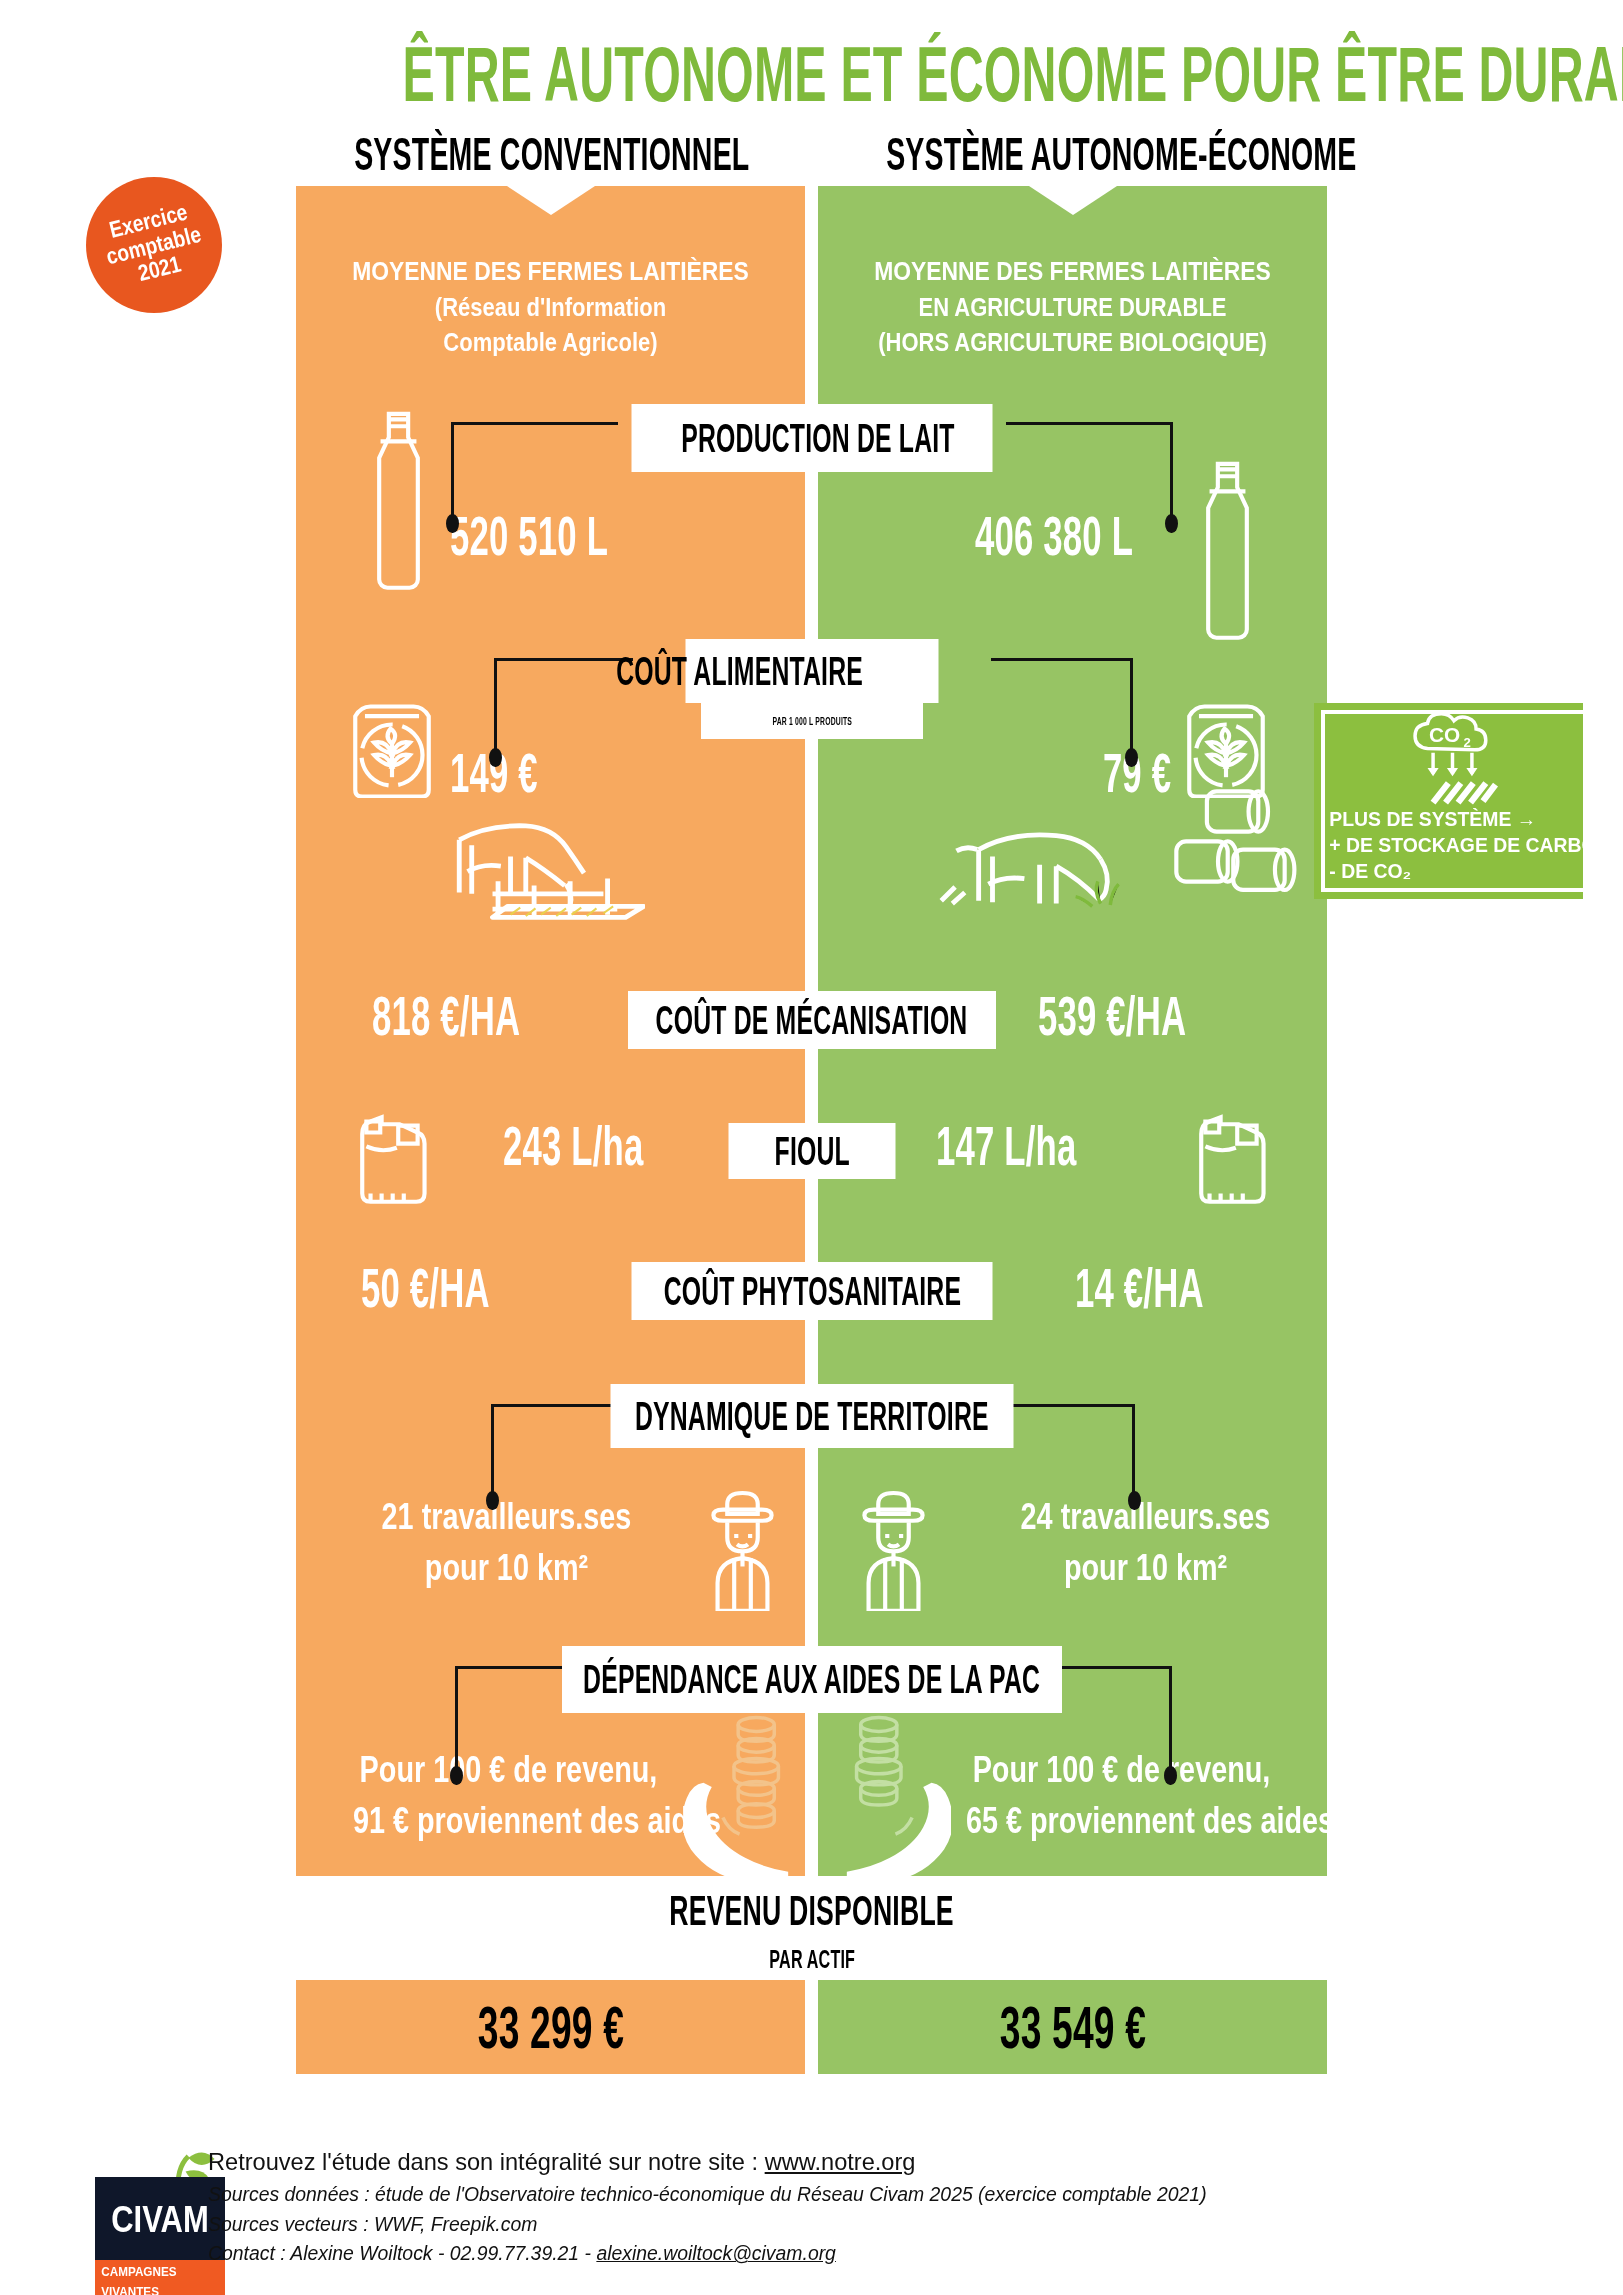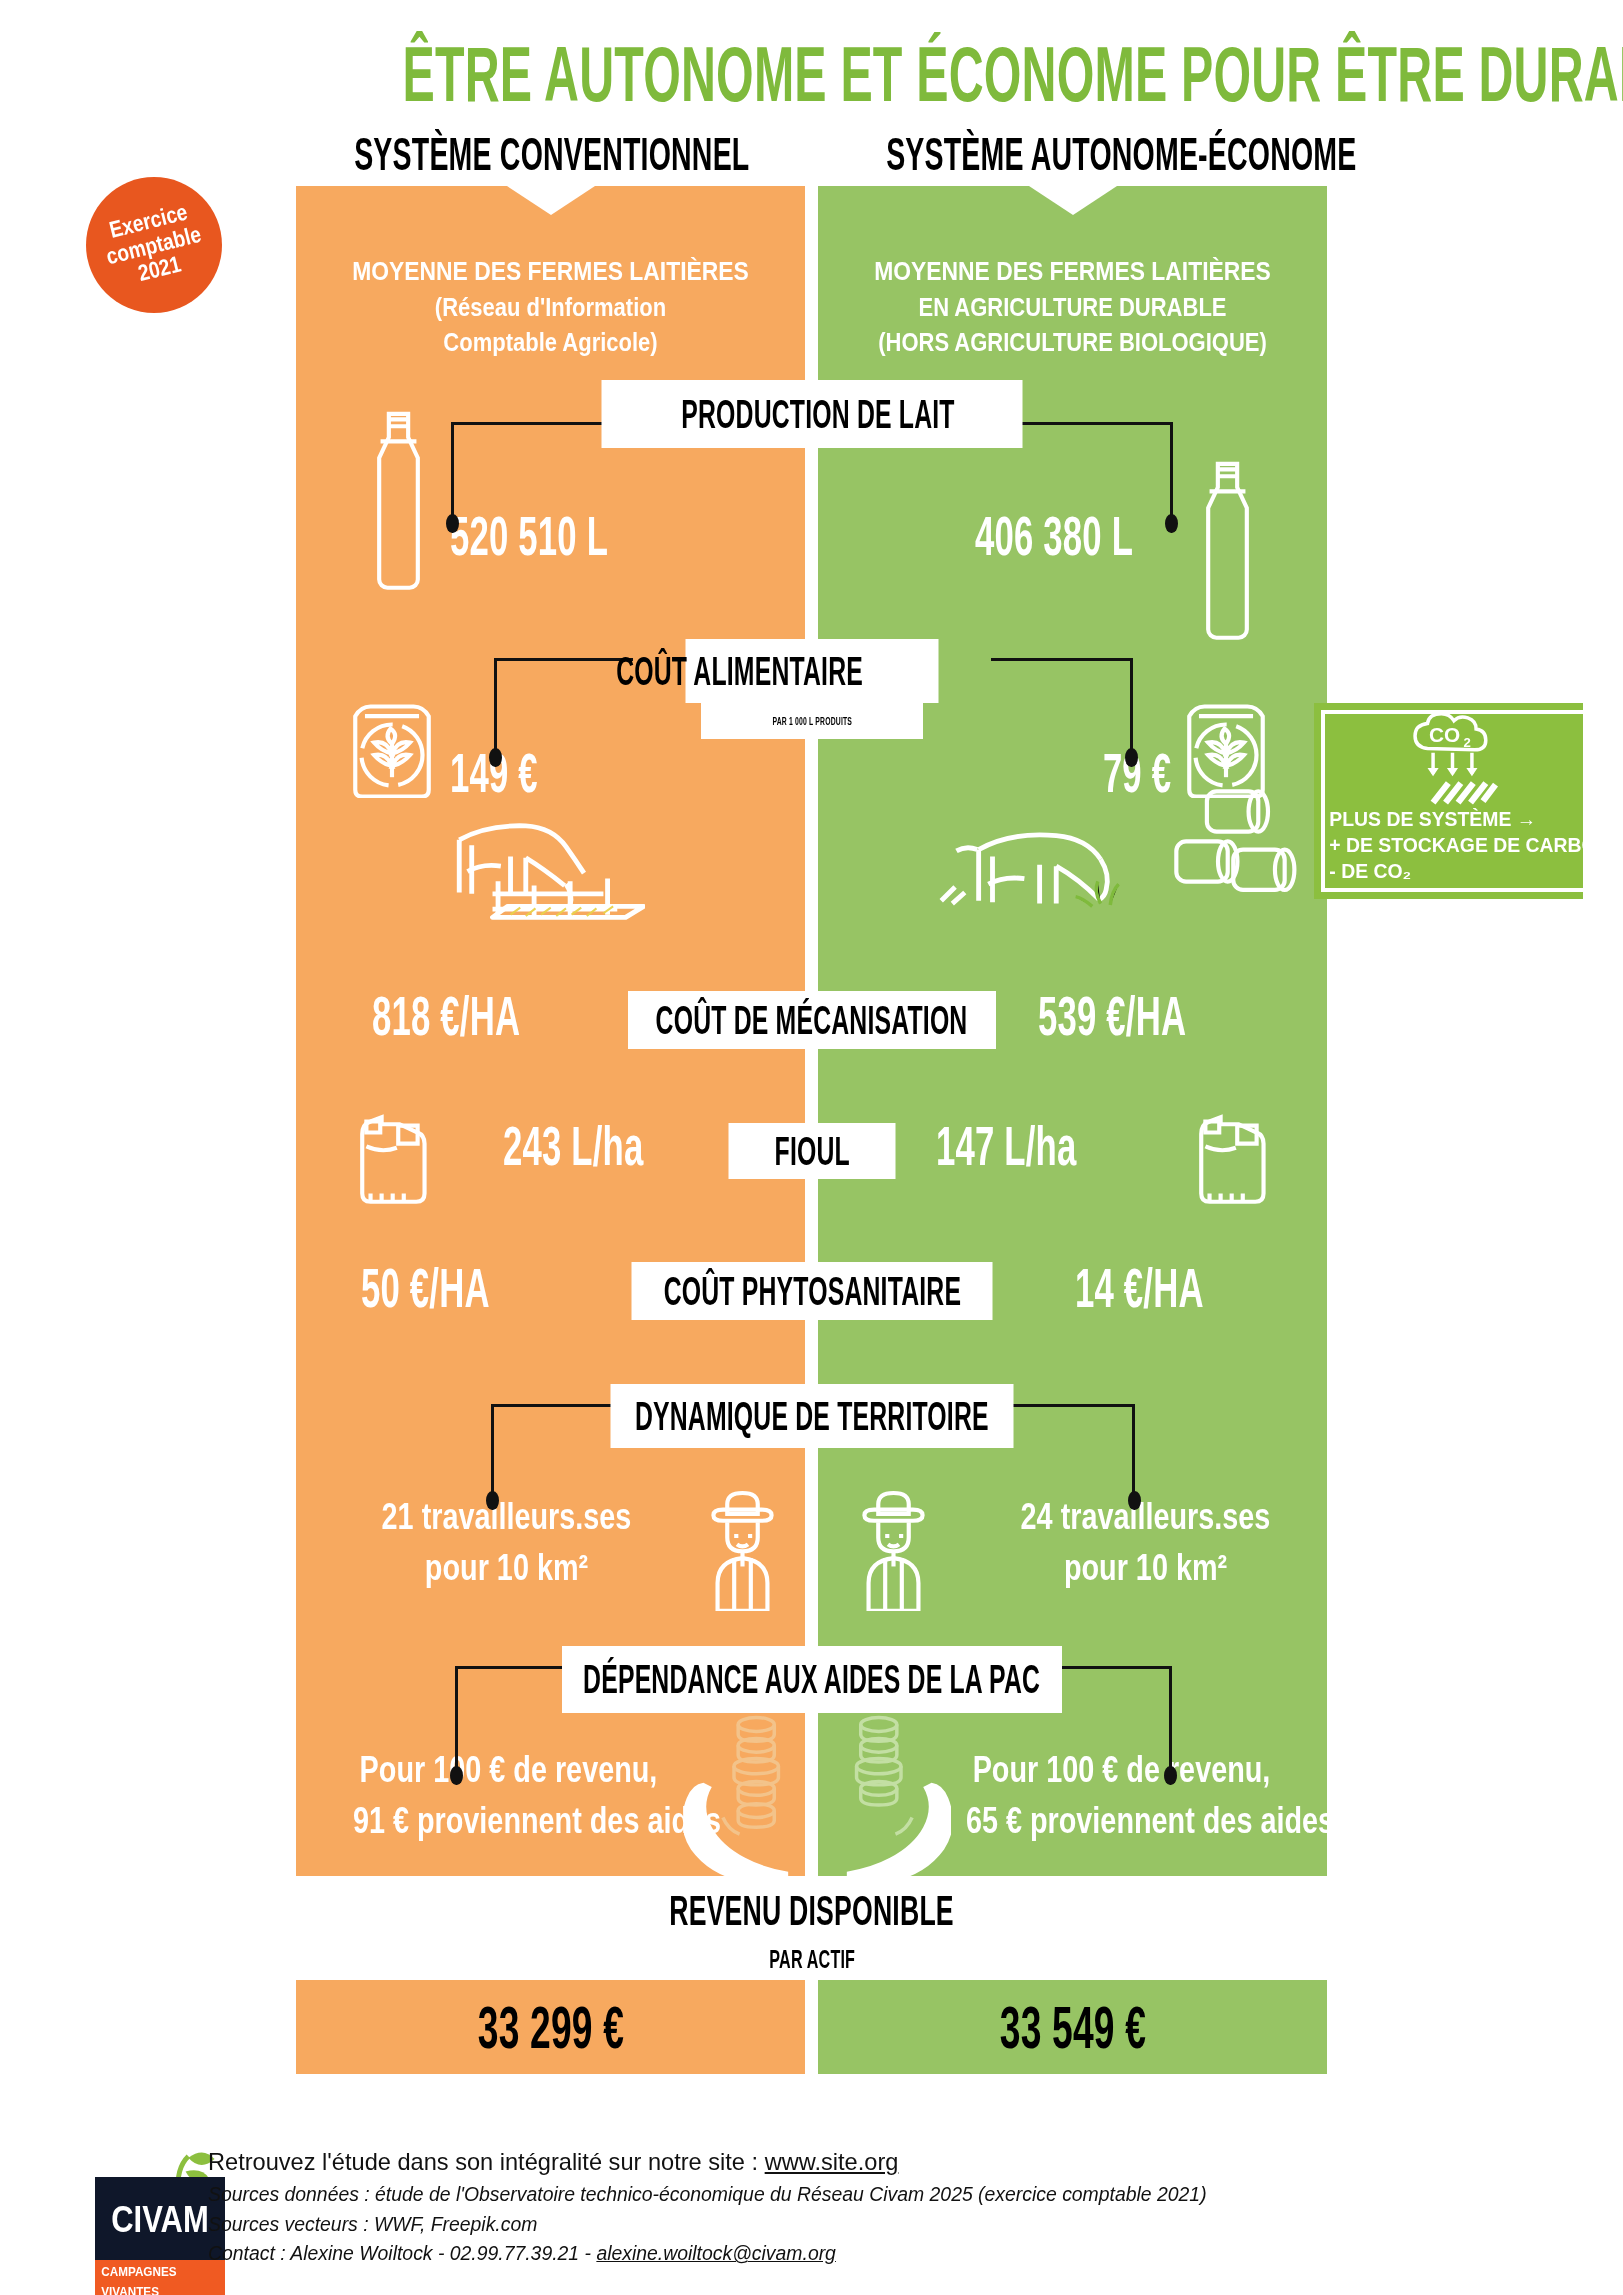--- a/index.html
+++ b/index.html
@@ -251,21 +251,21 @@
     </svg>
 </div>
 <div class="conn" style="left:451px; top:422px; width:722px; height:111px;">
   <div class="h" style="left:0; width:167px;"></div>
   <div class="v" style="left:0; top:0; height:97px;"></div>
   <div class="dot" style="left:-4.9px; top:92px;"></div>
   <div class="h" style="left:555px; width:167px;"></div>
   <div class="v" style="left:719px; top:0; height:97px;"></div>
   <div class="dot" style="left:714px; top:92px;"></div>
 </div>
-<div class="chip" style="top:380px; width:421px; height:68px;padding-left:12px;">
+<div class="chip" style="top:404px; width:361px; height:68px;padding-left:12px;">
   <span class="cond big">PRODUCTION DE LAIT</span>
 </div>
 <div class="val" style="left:450px; top:503px;">
   <span class="cond cond-l">520 510 L</span>
 </div>
 <div class="val" style="left:975px; top:503px;">
   <span class="cond cond-l">406 380 L</span>
 </div>
 
 <div class="ico" style="left:340px; top:694px; width:104px; height:104px;">
@@ -573,19 +573,19 @@
     </div>
     <div class="sq">
       <div class="word">CIVAM</div>
     </div>
     <div class="bar">
       <span>CAMPAGNES</span>
       <span>VIVANTES</span>
     </div>
   </div>
   <div class="lines">
-    <div class="l1"><span>Retrouvez l'étude dans son intégralité sur notre site : </span><u>www.site.org</u></div>
+    <div class="l1"><span>Retrouvez l'étude dans son intégralité sur notre site : </span><u>www.notre.org</u></div>
     <div class="l2">Sources données : étude de l'Observatoire technico-économique du Réseau Civam 2025 (exercice comptable 2021)</div>
     <div class="l3">Sources vecteurs : WWF, Freepik.com</div>
     <div class="l4"><span>Contact : Alexine Woiltock - 02.99.77.39.21 - </span><u>alexine.woiltock@civam.org</u></div>
   </div>
 </div>
 
 
 </body></html>

